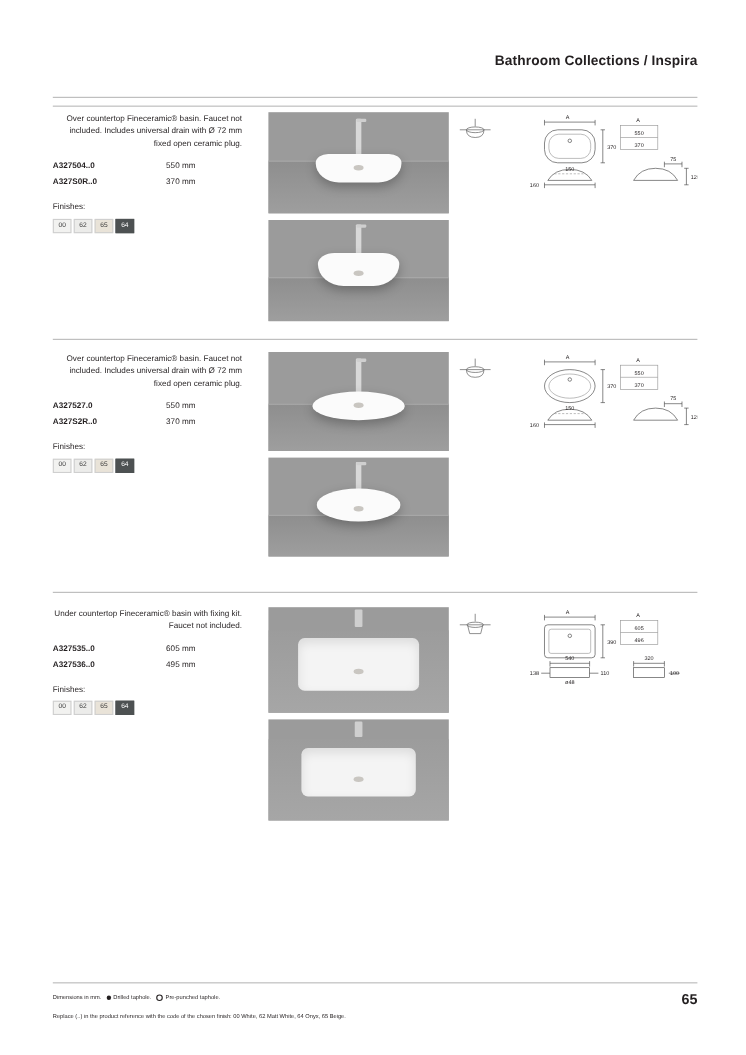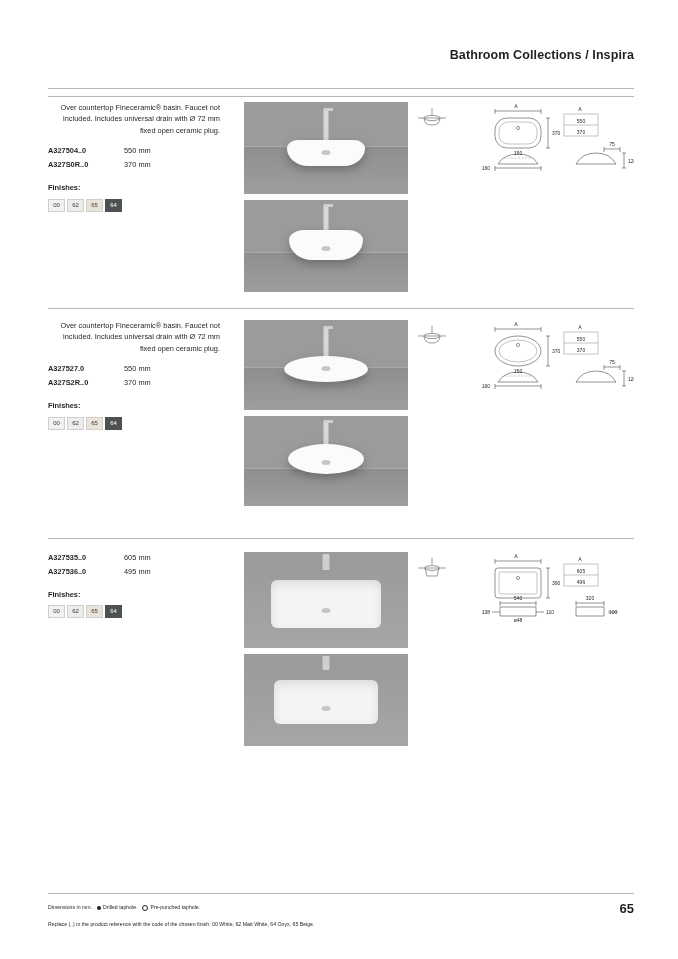--- a/index.html
+++ b/index.html
@@ -67,27 +67,28 @@
     margin: 0;
     padding: 0;
     list-style: none;
   }
   .refs li {
     display: flex;
     font-size: 7.4px;
     line-height: 1.75;
     font-weight: bold;
     margin-bottom: 1px;
+    gap: 27px;
   }
   .refs .code { width: 76px; }
   .refs .dim { font-weight: normal; }
   .finishes-label {
     margin-top: 10px;
     font-size: 7.4px;
-    font-weight: bold;
+    font-weight: normal;
   }
   .swatches {
     margin-top: 5px;
     display: flex;
     gap: 2px;
   }
   .swatch {
     width: 17px;
     height: 13px;
     font-size: 6px;
@@ -428,20 +429,21 @@
           <text x="160" y="61">120</text>
         </g>
       </svg>
     </div>
   </div>
 
   <div class="row-rule" style="top:538px;"></div>
   <div class="row" style="top:552px;">
 
     <div class="desc">
+      <p>Under countertop Fineceramic® basin with fixing kit. Faucet not included.</p>
       <ul class="refs">
         <li>
           <span class="code">A327535..0</span>
           <span class="dim">605 mm</span>
         </li>
         <li>
           <span class="code">A327536..0</span>
           <span class="dim">495 mm</span>
         </li>
       </ul>

